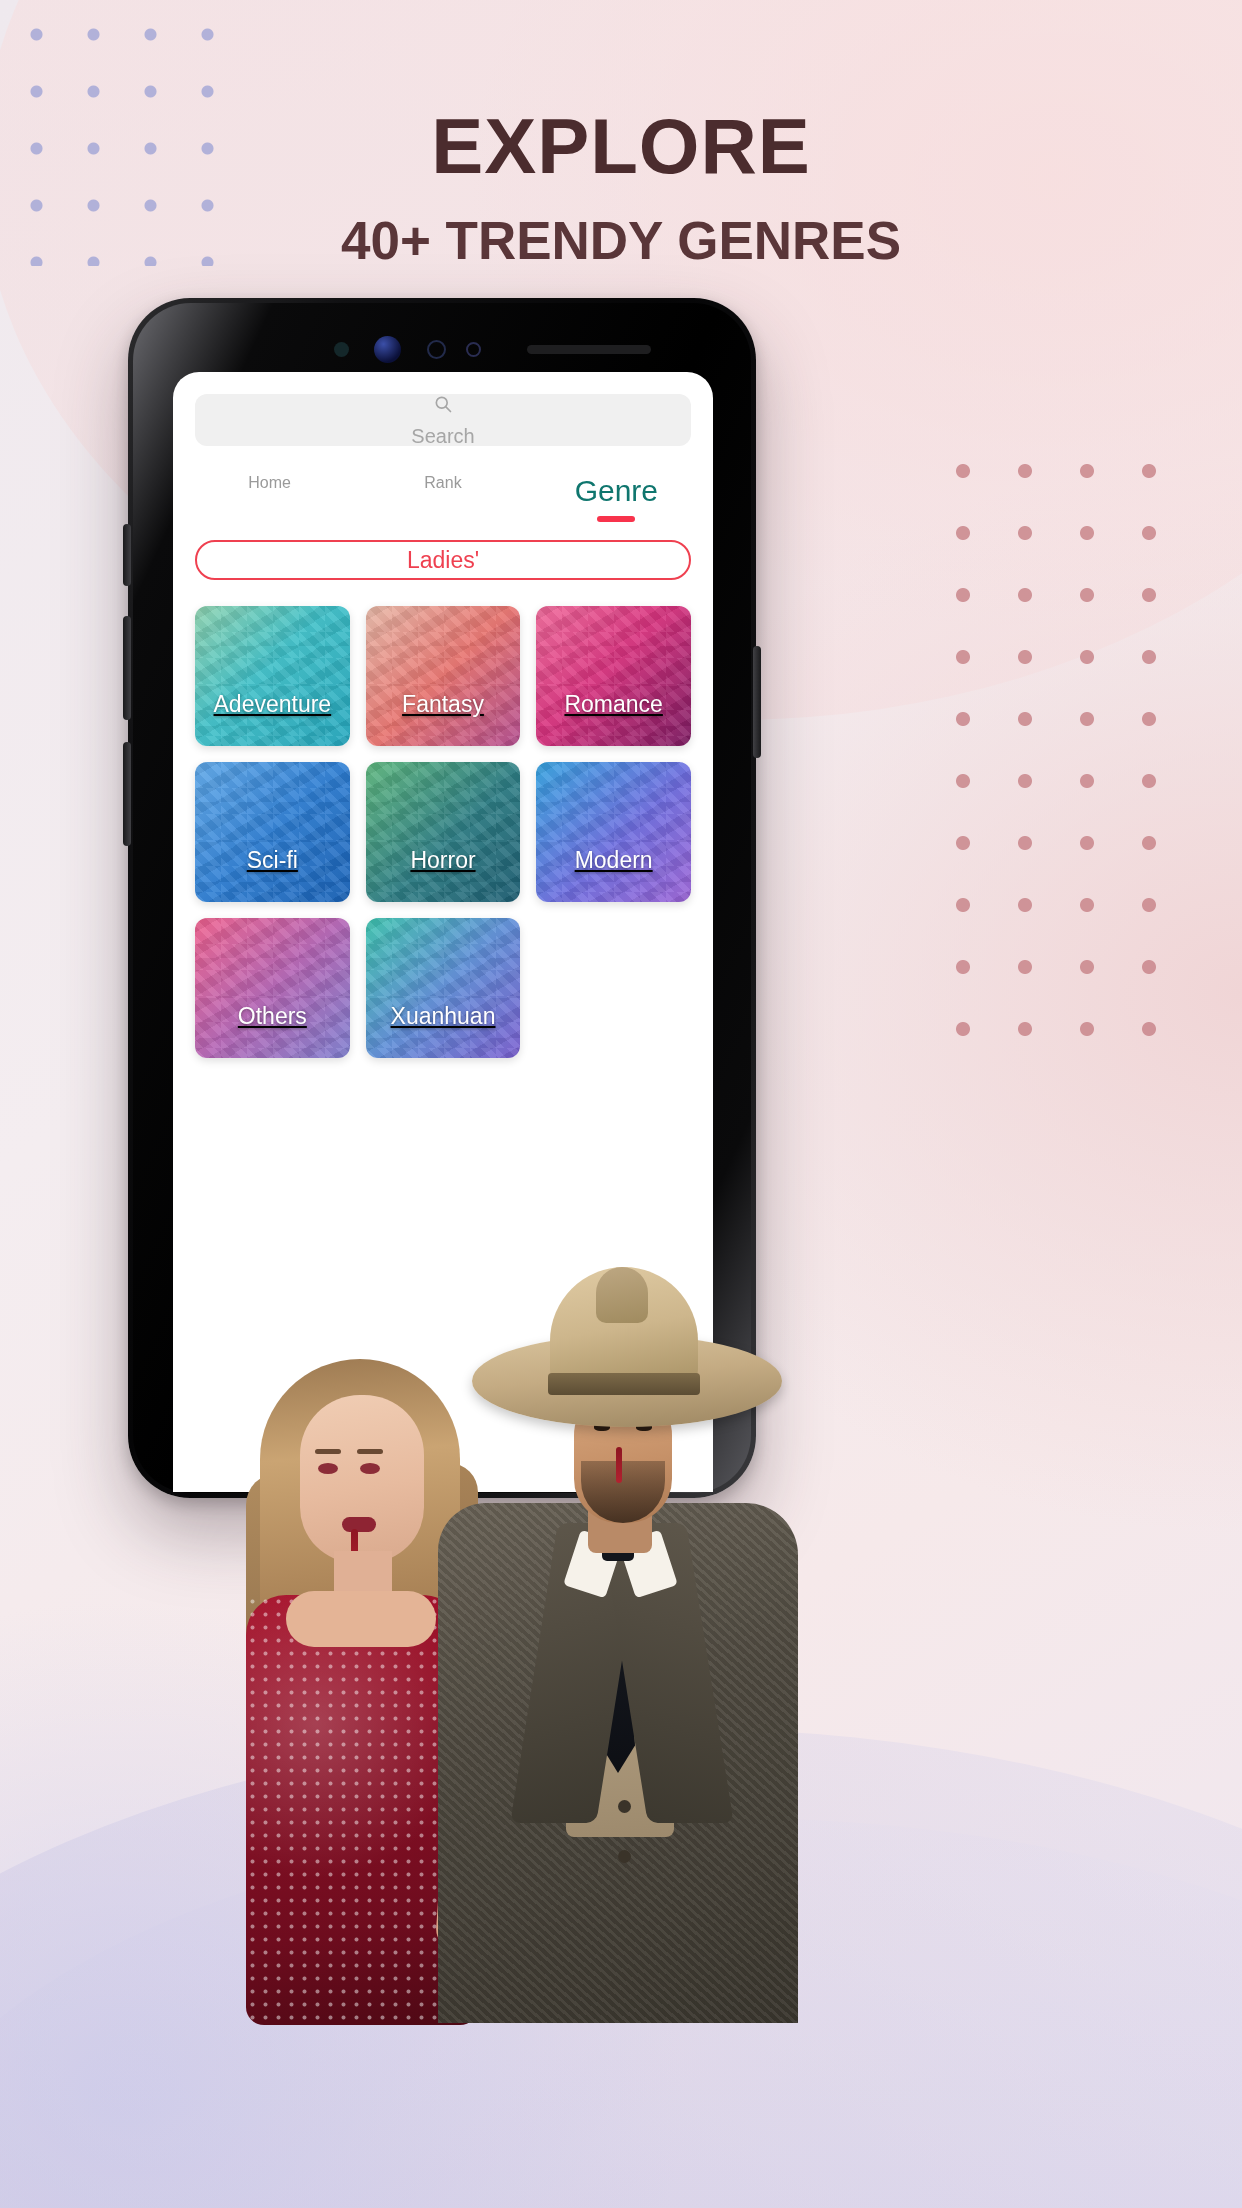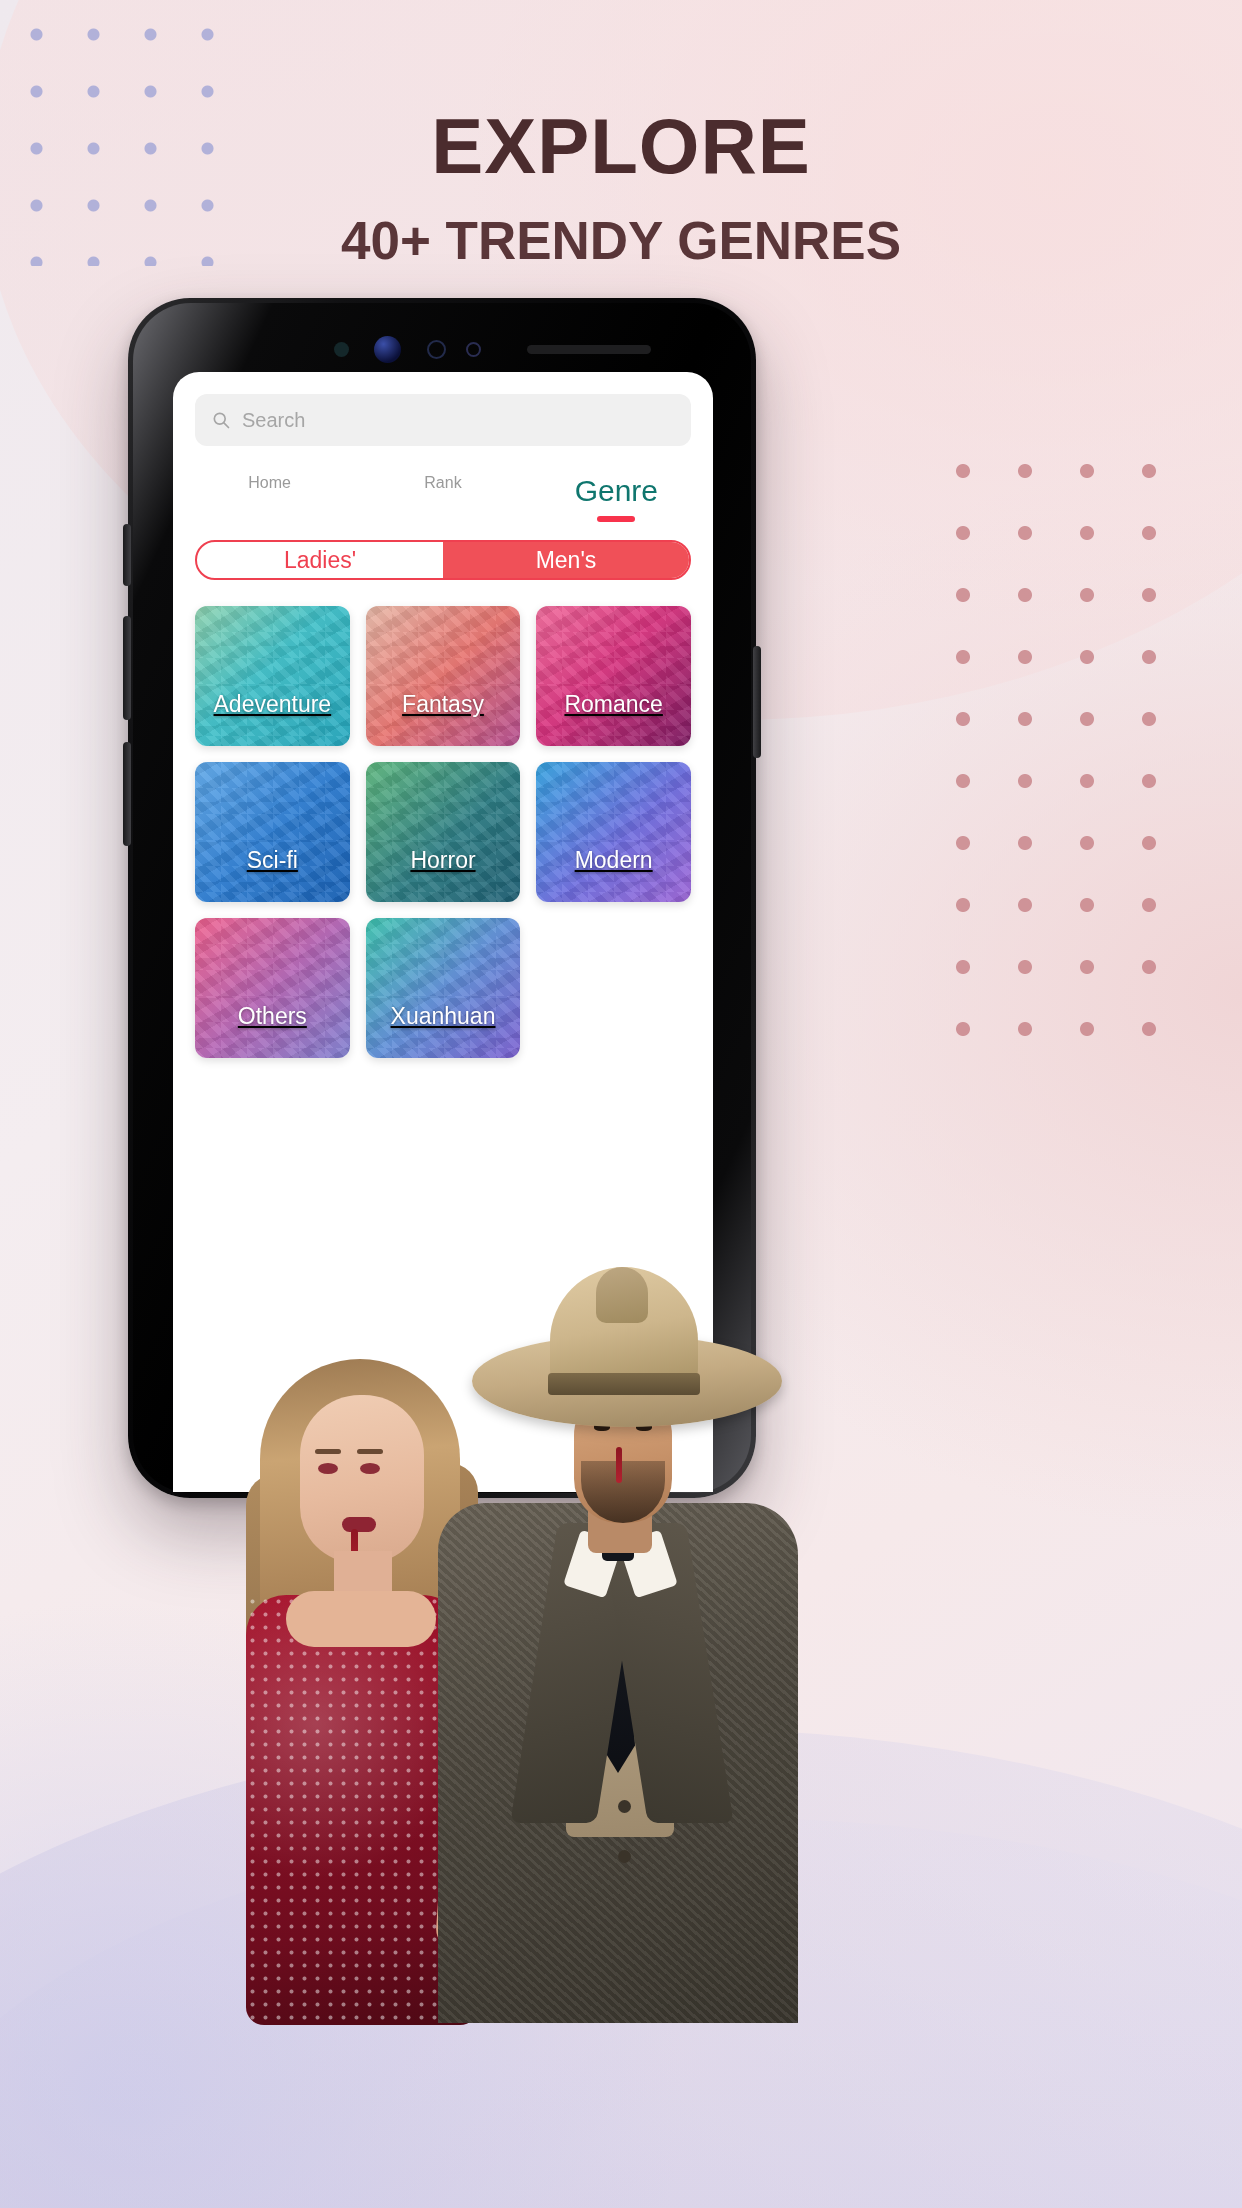--- a/index.html
+++ b/index.html
@@ -91,21 +91,21 @@
   .s-cam   { left:246px; top:2px; width:27px; height:27px;
              background:radial-gradient(circle at 35% 30%, #3b4fa8, #0b1039 70%); }
   .s-ring1 { left:299px; top:6px; width:19px; height:19px; border:2px solid #222a4a; }
   .s-ring2 { left:338px; top:8px; width:15px; height:15px; border:2px solid #2a2d52; }
   .speaker { position:absolute; left:399px; top:11px; width:124px; height:9px;
              border-radius:5px; background:#1e1e20; }
 
   
   .search-bar {
     margin:22px 22px 0 22px; height:52px; border-radius:12px;
-    background:#f0f0f0; display:flex; align-items:center; padding:0 16px; gap:11px;
+    background:#f0f0f0; display:flex; align-items:center; padding:0 16px; gap:11px;flex-direction:column;
   }
   .search-icon { width:20px; height:20px; flex:none; }
   .search-ph { font-size:20px; color:#a6a6a6; }
 
   .navtabs { display:flex; margin-top:28px; padding:0 10px; }
   .navtab { flex:1; text-align:center; position:relative; padding-bottom:14px; }
   .navtab .lbl { font-size:16px; color:#9a9a9a; }
   .navtab.active .lbl { font-size:30px; color:#0f766e; font-weight:500; }
   .navtab .underline {
     position:absolute; left:50%; transform:translateX(-50%); bottom:0;
@@ -336,23 +336,20 @@
       </div>
       <div class="navtab active">
         <div class="lbl">Genre</div>
         <div class="underline"></div>
       </div>
     </div>
 
     <div class="seg">
       <div class="seg-item">
         <span>Ladies'</span>
-      </div>
-      <div class="seg-item active">
-        <span>Men's</span>
       </div>
     </div>
 
     <div class="grid">
       <div class="card" style="background:linear-gradient(135deg,#8fd3b0 0%, #3fc0c8 45%, #26a8bf 100%)">
         <div class="tex"></div>
         <div class="cap">Adeventure</div>
       </div>
       <div class="card" style="background:linear-gradient(135deg,#e8b9a8 0%, #e8736f 50%, #b34d8f 100%)">
         <div class="tex"></div>

